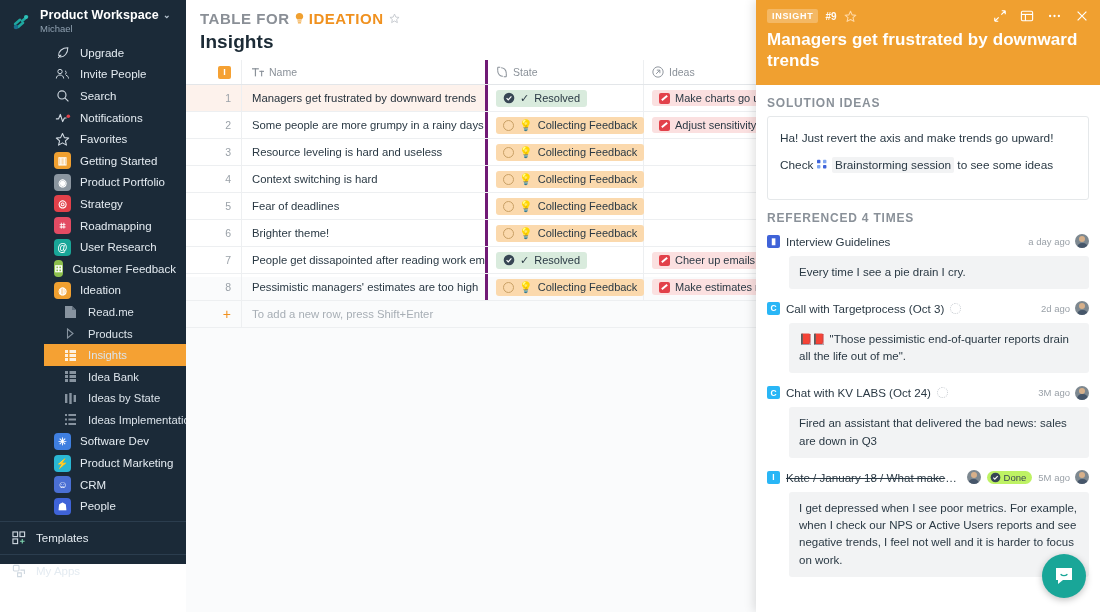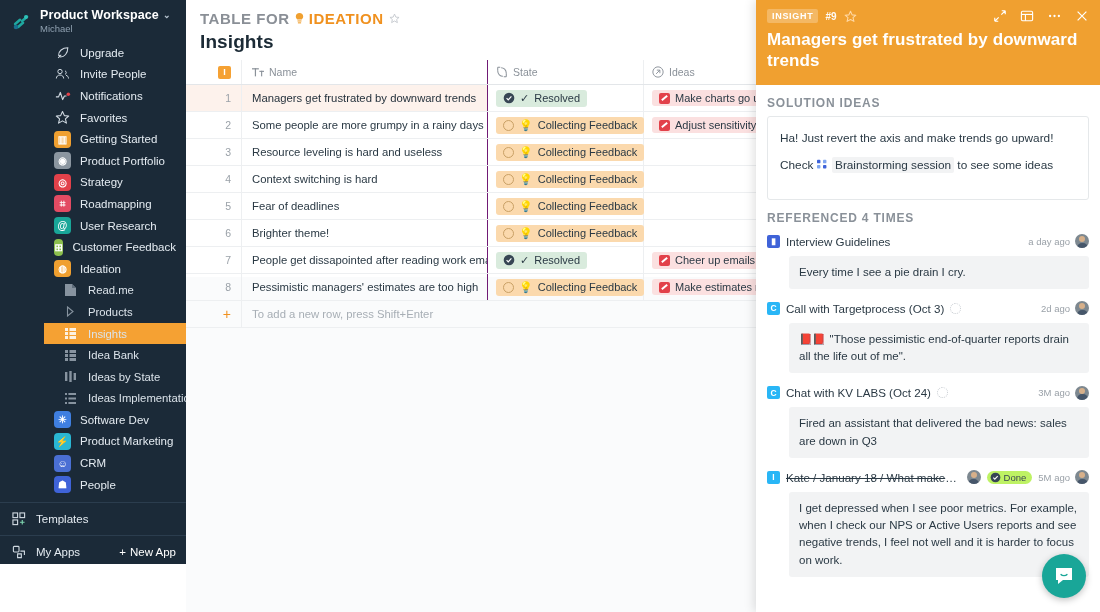--- a/index.html
+++ b/index.html
@@ -52,21 +52,21 @@
   .main { flex: 1 1 auto; background: #fff; position: relative; overflow: hidden; }
   .crumb { display: flex; align-items: center; gap: 5px; padding: 10px 0 0 14px; font-size: 15px; letter-spacing: .55px; }
   .crumb .lbl { color: #8a8f96; font-weight: bold; }
   .crumb .ide { color: #f0911f; font-weight: bold; }
   .page-title { font-size: 19px; color: #1c2b36; padding: 4px 0 0 14px; font-weight: bold; letter-spacing: .1px;}
 
   .table { position: absolute; left: 0; right: 0; top: 60px; }
   .trow { display: flex; height: 27px; align-items: stretch; border-bottom: 1px solid #edeff1; }
   .thead { height: 25px; border-bottom: 1px solid #e3e6e9; background: #fff; }
   .c-gut { width: 56px; flex: 0 0 56px; display: flex; align-items: center; justify-content: flex-end; padding-right: 10px; font-size: 10.5px; color: #9aa1a8; border-right: 1px solid #edeff1;}
-  .c-name { width: 246px; flex: 0 0 246px; display: flex; align-items: center; padding: 0 10px; font-size: 11.3px; color: #2a3944; border-right: 1px solid #701a75; overflow: hidden; white-space: nowrap;}
+  .c-name { width: 246px; flex: 0 0 246px; display: flex; align-items: center; padding: 0 10px; font-size: 11.3px; color: #2a3944; border-right: 3px solid #701a75; overflow: hidden; white-space: nowrap;}
   .c-state { width: 156px; flex: 0 0 156px; display: flex; align-items: center; padding: 0 8px; border-right: 1px solid #edeff1; }
   .c-ideas { flex: 1 1 auto; display: flex; align-items: center; padding: 0 8px; overflow: hidden; }
   .thead .c-gut, .thead .c-name, .thead .c-state, .thead .c-ideas {
     font-size: 10.5px; color: #8a9199; gap: 5px;
   }
   .thead .c-gut { justify-content: flex-end; }
   .hdr-badge { width: 13px; height: 13px; background: #f5a133; border-radius: 2px; color: #fff; font-size: 9px; display:flex; align-items:center; justify-content:center; font-weight: bold;}
   .row-sel .c-gut, .row-sel .c-name { background: #fdf2ec; }
   .row-sel .c-name { color: #1f2d38; }
 
@@ -167,20 +167,29 @@
           <svg class="i" width="15" height="14" viewBox="0 0 18 14" fill="none" stroke="#cfd8e0" stroke-width="1.2">
             <circle cx="6" cy="4" r="2.6"></circle>
               <path d="M1.6 12.4c0-2.6 2-4.2 4.4-4.2s4.4 1.6 4.4 4.2"></path>
             <path d="M12 3.2a2.3 2.3 0 0 1 0 4.3"></path>
               <path d="M13.2 8.6c1.8.4 3 1.8 3 3.8"></path>
           </svg>
         </span>
         <span>Invite People</span>
       </div>
 
+      <div class="nav-item">
+        <span class="nav-icon">
+          <svg class="i" width="14" height="14" viewBox="0 0 16 16" fill="none" stroke="#cfd8e0" stroke-width="1.3">
+            <circle cx="6.8" cy="6.8" r="4.6"></circle>
+              <path d="M10.4 10.4 L14.2 14.2"></path>
+          </svg>
+        </span>
+        <span>Search</span>
+      </div>
 
       <div class="nav-item">
         <span class="nav-icon">
           <svg class="i" width="16" height="14" viewBox="0 0 18 14">
             <path d="M1 8 H4 L6 3 L8.6 11 L10.6 7 H13" fill="none" stroke="#cfd8e0" stroke-width="1.3" stroke-linejoin="round"></path>
             <circle cx="15" cy="5" r="2" fill="#e2414a"></circle>
           </svg>
         </span>
         <span>Notifications</span>
       </div>

